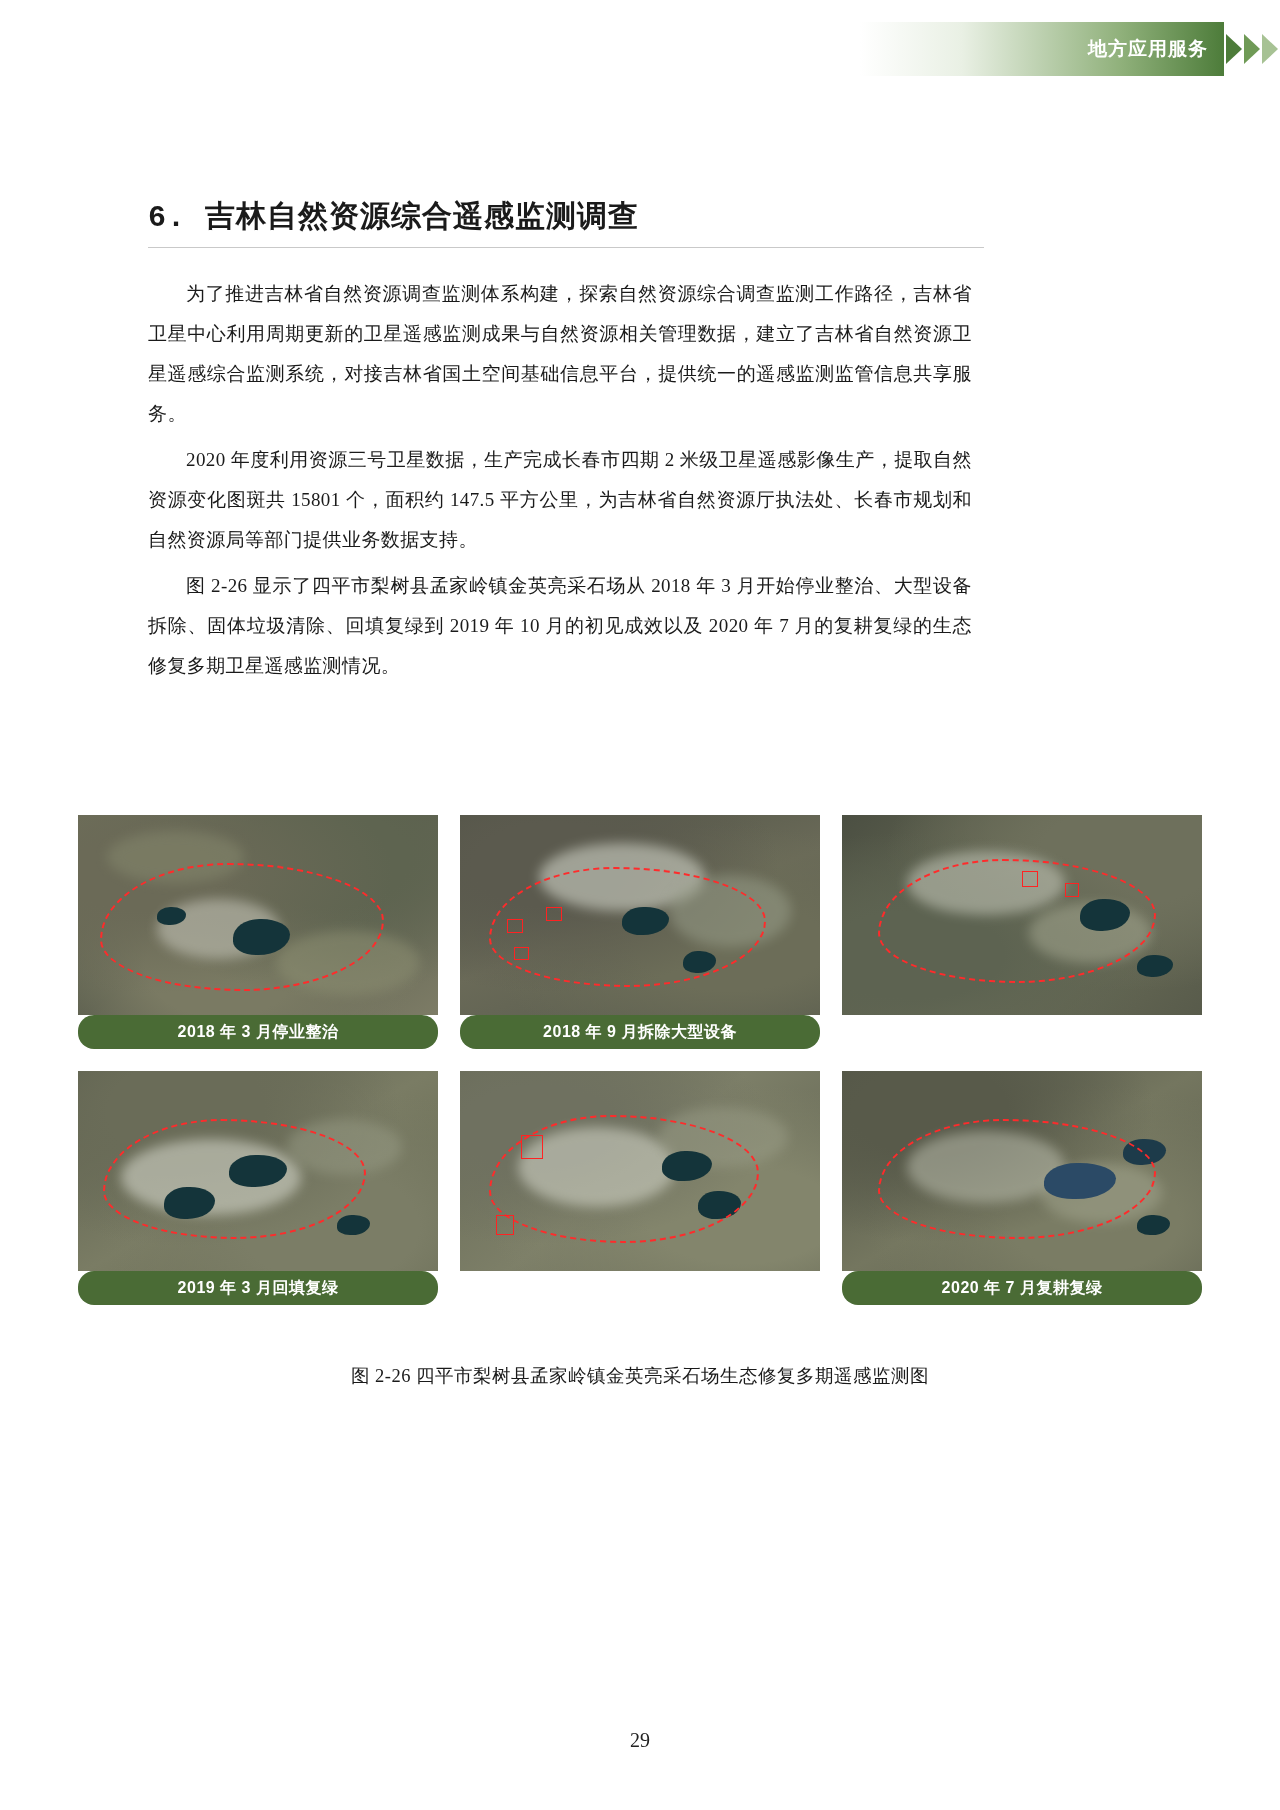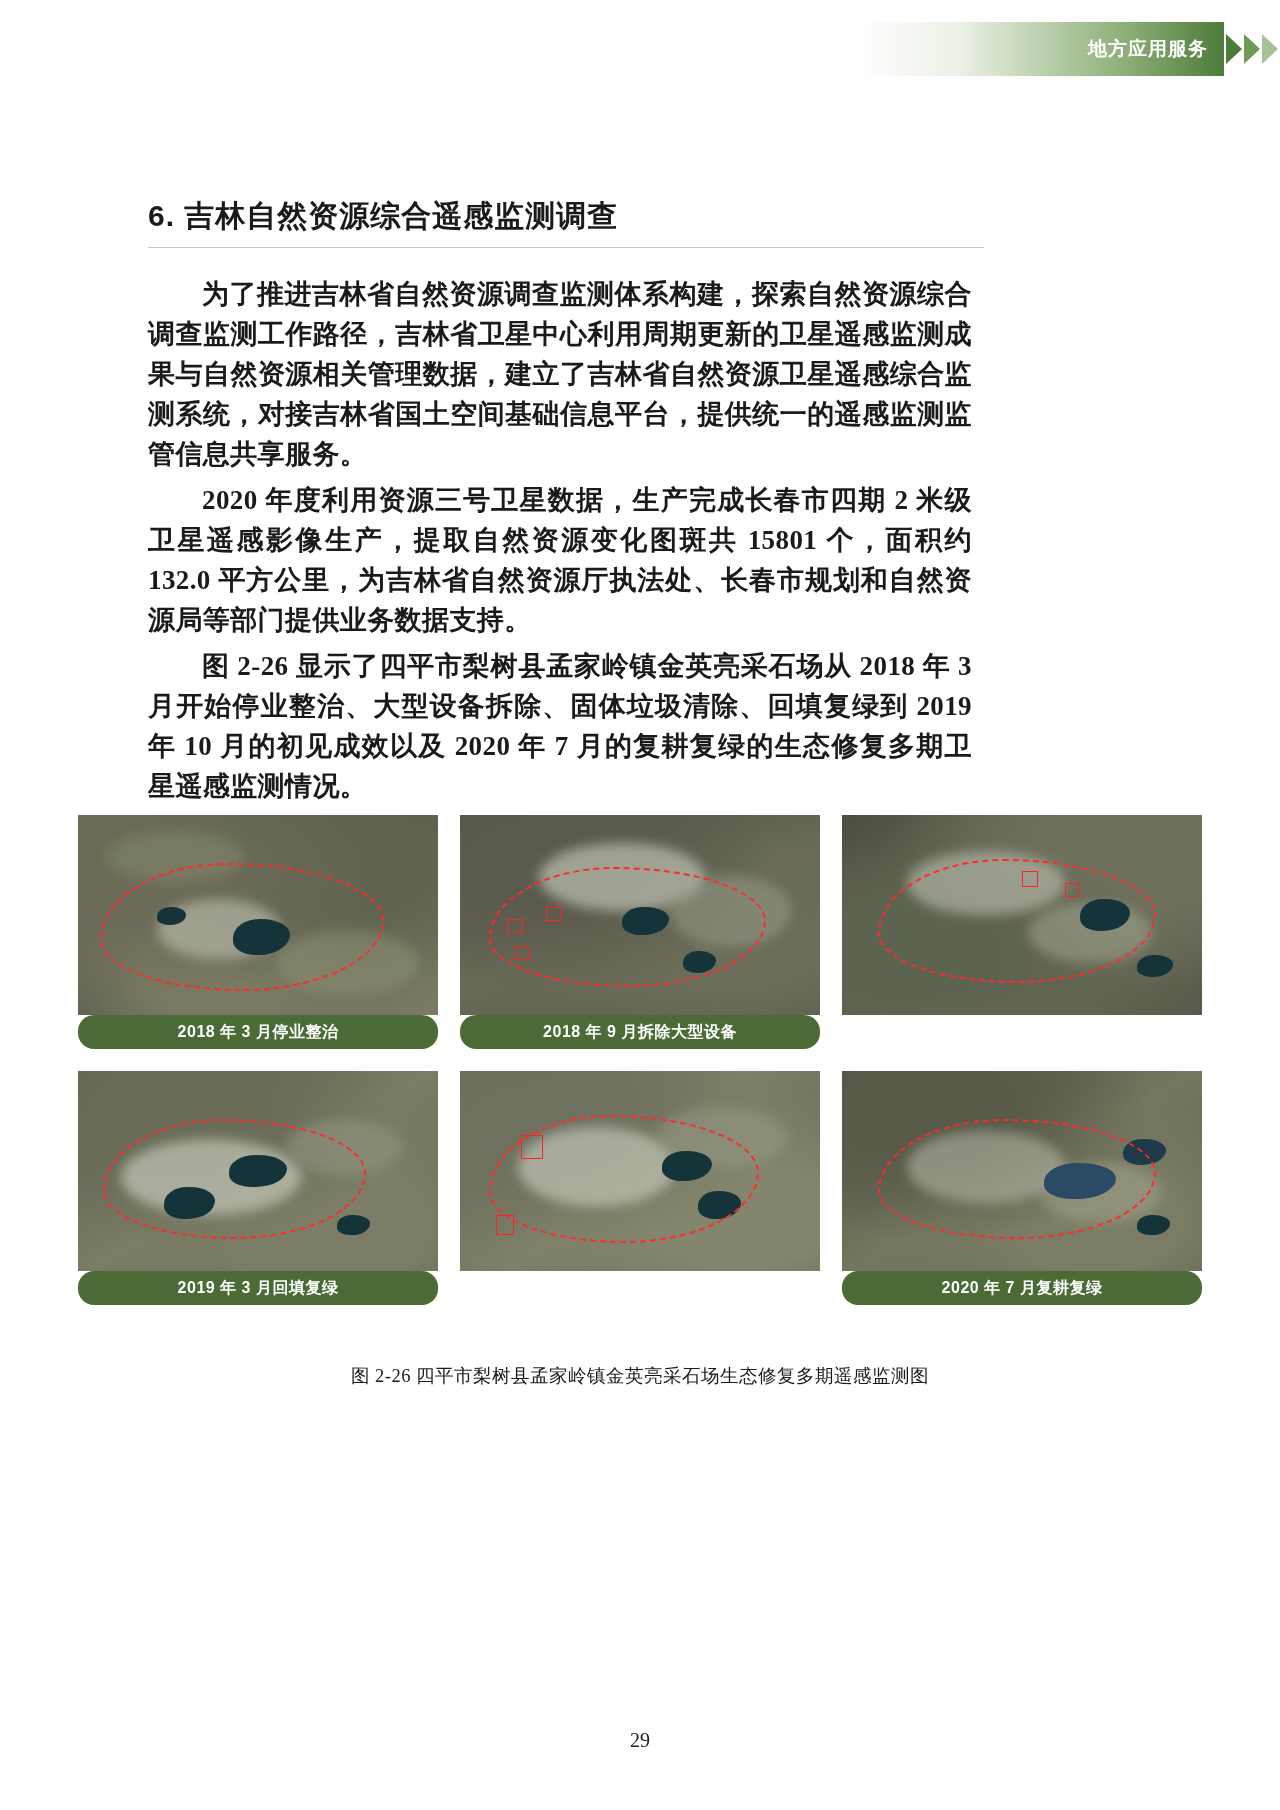--- a/index.html
+++ b/index.html
@@ -52,40 +52,39 @@
 
   
   .content {
     position: absolute;
     left: 148px;
     top: 196px;
     width: 836px;
   }
 
   h1.section-title {
-    font-family: Liberation Sans, sans-serif;
+    font-family: Liberation Mono, monospace;
     font-weight: bold;
     font-size: 30px;
     margin: 0 0 10px 0;
     letter-spacing: 1px;
   }
   .title-rule {
     border: none;
     border-top: 1px solid #c9c9c9;
     margin: 0 0 26px 0;
   }
 
   p.body-text {
-    font-size: 27px;
+    font-size: 19px;
     line-height: 40px;
     text-align: justify;
     text-indent: 2em;
     margin: 0 12px 6px 0;
     letter-spacing: 0.4px;
-    font-weight: bold;
   }
 
   
   .figure-block {
     position: absolute;
     left: 8px;
     top: 815px;
     width: 1264px;
   }
   .grid {
@@ -179,21 +178,21 @@
       <polygon points="38,6 54,21 38,36" fill="#a7c294"></polygon>
     </svg>
   </div>
 </div>
 
 <div class="content">
   <h1 class="section-title">6.  吉林自然资源综合遥感监测调查</h1>
   <hr class="title-rule">
 
   <p class="body-text">为了推进吉林省自然资源调查监测体系构建，探索自然资源综合调查监测工作路径，吉林省卫星中心利用周期更新的卫星遥感监测成果与自然资源相关管理数据，建立了吉林省自然资源卫星遥感综合监测系统，对接吉林省国土空间基础信息平台，提供统一的遥感监测监管信息共享服务。</p>
-  <p class="body-text">2020 年度利用资源三号卫星数据，生产完成长春市四期 2 米级卫星遥感影像生产，提取自然资源变化图斑共 15801 个，面积约 132.0 平方公里，为吉林省自然资源厅执法处、长春市规划和自然资源局等部门提供业务数据支持。</p>
+  <p class="body-text">2020 年度利用资源三号卫星数据，生产完成长春市四期 2 米级卫星遥感影像生产，提取自然资源变化图斑共 15801 个，面积约 147.5 平方公里，为吉林省自然资源厅执法处、长春市规划和自然资源局等部门提供业务数据支持。</p>
   <p class="body-text">图 2-26 显示了四平市梨树县孟家岭镇金英亮采石场从 2018 年 3 月开始停业整治、大型设备拆除、固体垃圾清除、回填复绿到 2019 年 10 月的初见成效以及 2020 年 7 月的复耕复绿的生态修复多期卫星遥感监测情况。</p>
 </div>
 
 <div class="figure-block">
   <div class="grid">
 
     <div class="tile">
       <div class="tile-img">
         <div class="sat">
           <div class="base" style="background:

